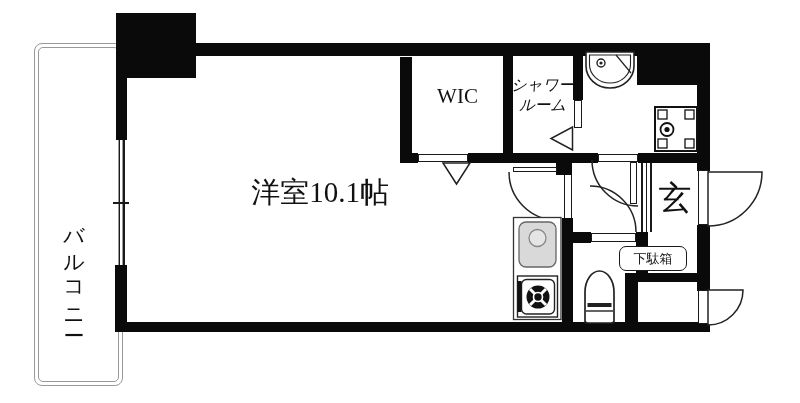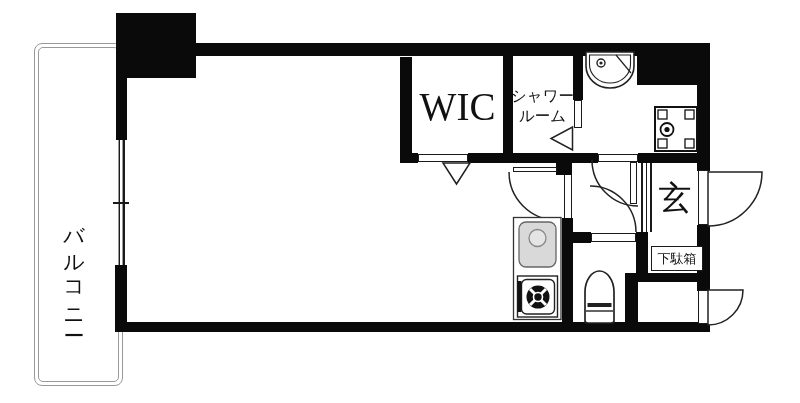--- a/index.html
+++ b/index.html
@@ -112,28 +112,29 @@
 
     <g>
       <path d="M585 321 V292 A14.5 21 0 0 1 614 292 V321 Q614 323 611 323 H588 Q585 323 585 321 Z" fill="#fff" stroke="#222" stroke-width="1.7"></path>
       <rect x="587.5" y="303" width="24" height="4" fill="#222"></rect>
       <line x1="586" y1="311" x2="613" y2="311" stroke="#222" stroke-width="1.4"></line>
     </g>
   </svg>
 
   <div class="label" style="left:62px;top:150px;width:26px;height:240px;writing-mode:vertical-rl;font-size:21px;letter-spacing:4px;">バルコニー</div>
 
+  <div class="label" style="left:200px;top:173px;width:240px;font-size:29px;">洋室10.1帖</div>
 
-  <div class="label" style="left:412px;top:84px;width:91px;font-size:39px;">WIC</div>
+  <div class="label" style="left:412px;top:84px;width:91px;font-size:21px;">WIC</div>
 
-  <div class="label" style="left:509px;top:86px;width:67px;font-size:15.5px;line-height:1.3;">
+  <div class="label" style="left:509px;top:75px;width:67px;font-size:15.5px;line-height:1.3;font-style:italic;">
     <span>シャワー</span><br>
     <span>ルーム</span>
   </div>
 
   <div class="label" style="left:652px;top:176px;width:46px;font-size:33px;">玄</div>
 
-  <div class="shoe-box" style="left:651px;top:246px;width:52px;height:25px;">
+  <div class="shoe-box" style="left:619px;top:246px;width:68px;height:25px;border-radius:7px;">
     <span style="font-size:13px;">下駄箱</span>
   </div>
 
 
 </div>
 
 </body></html>

